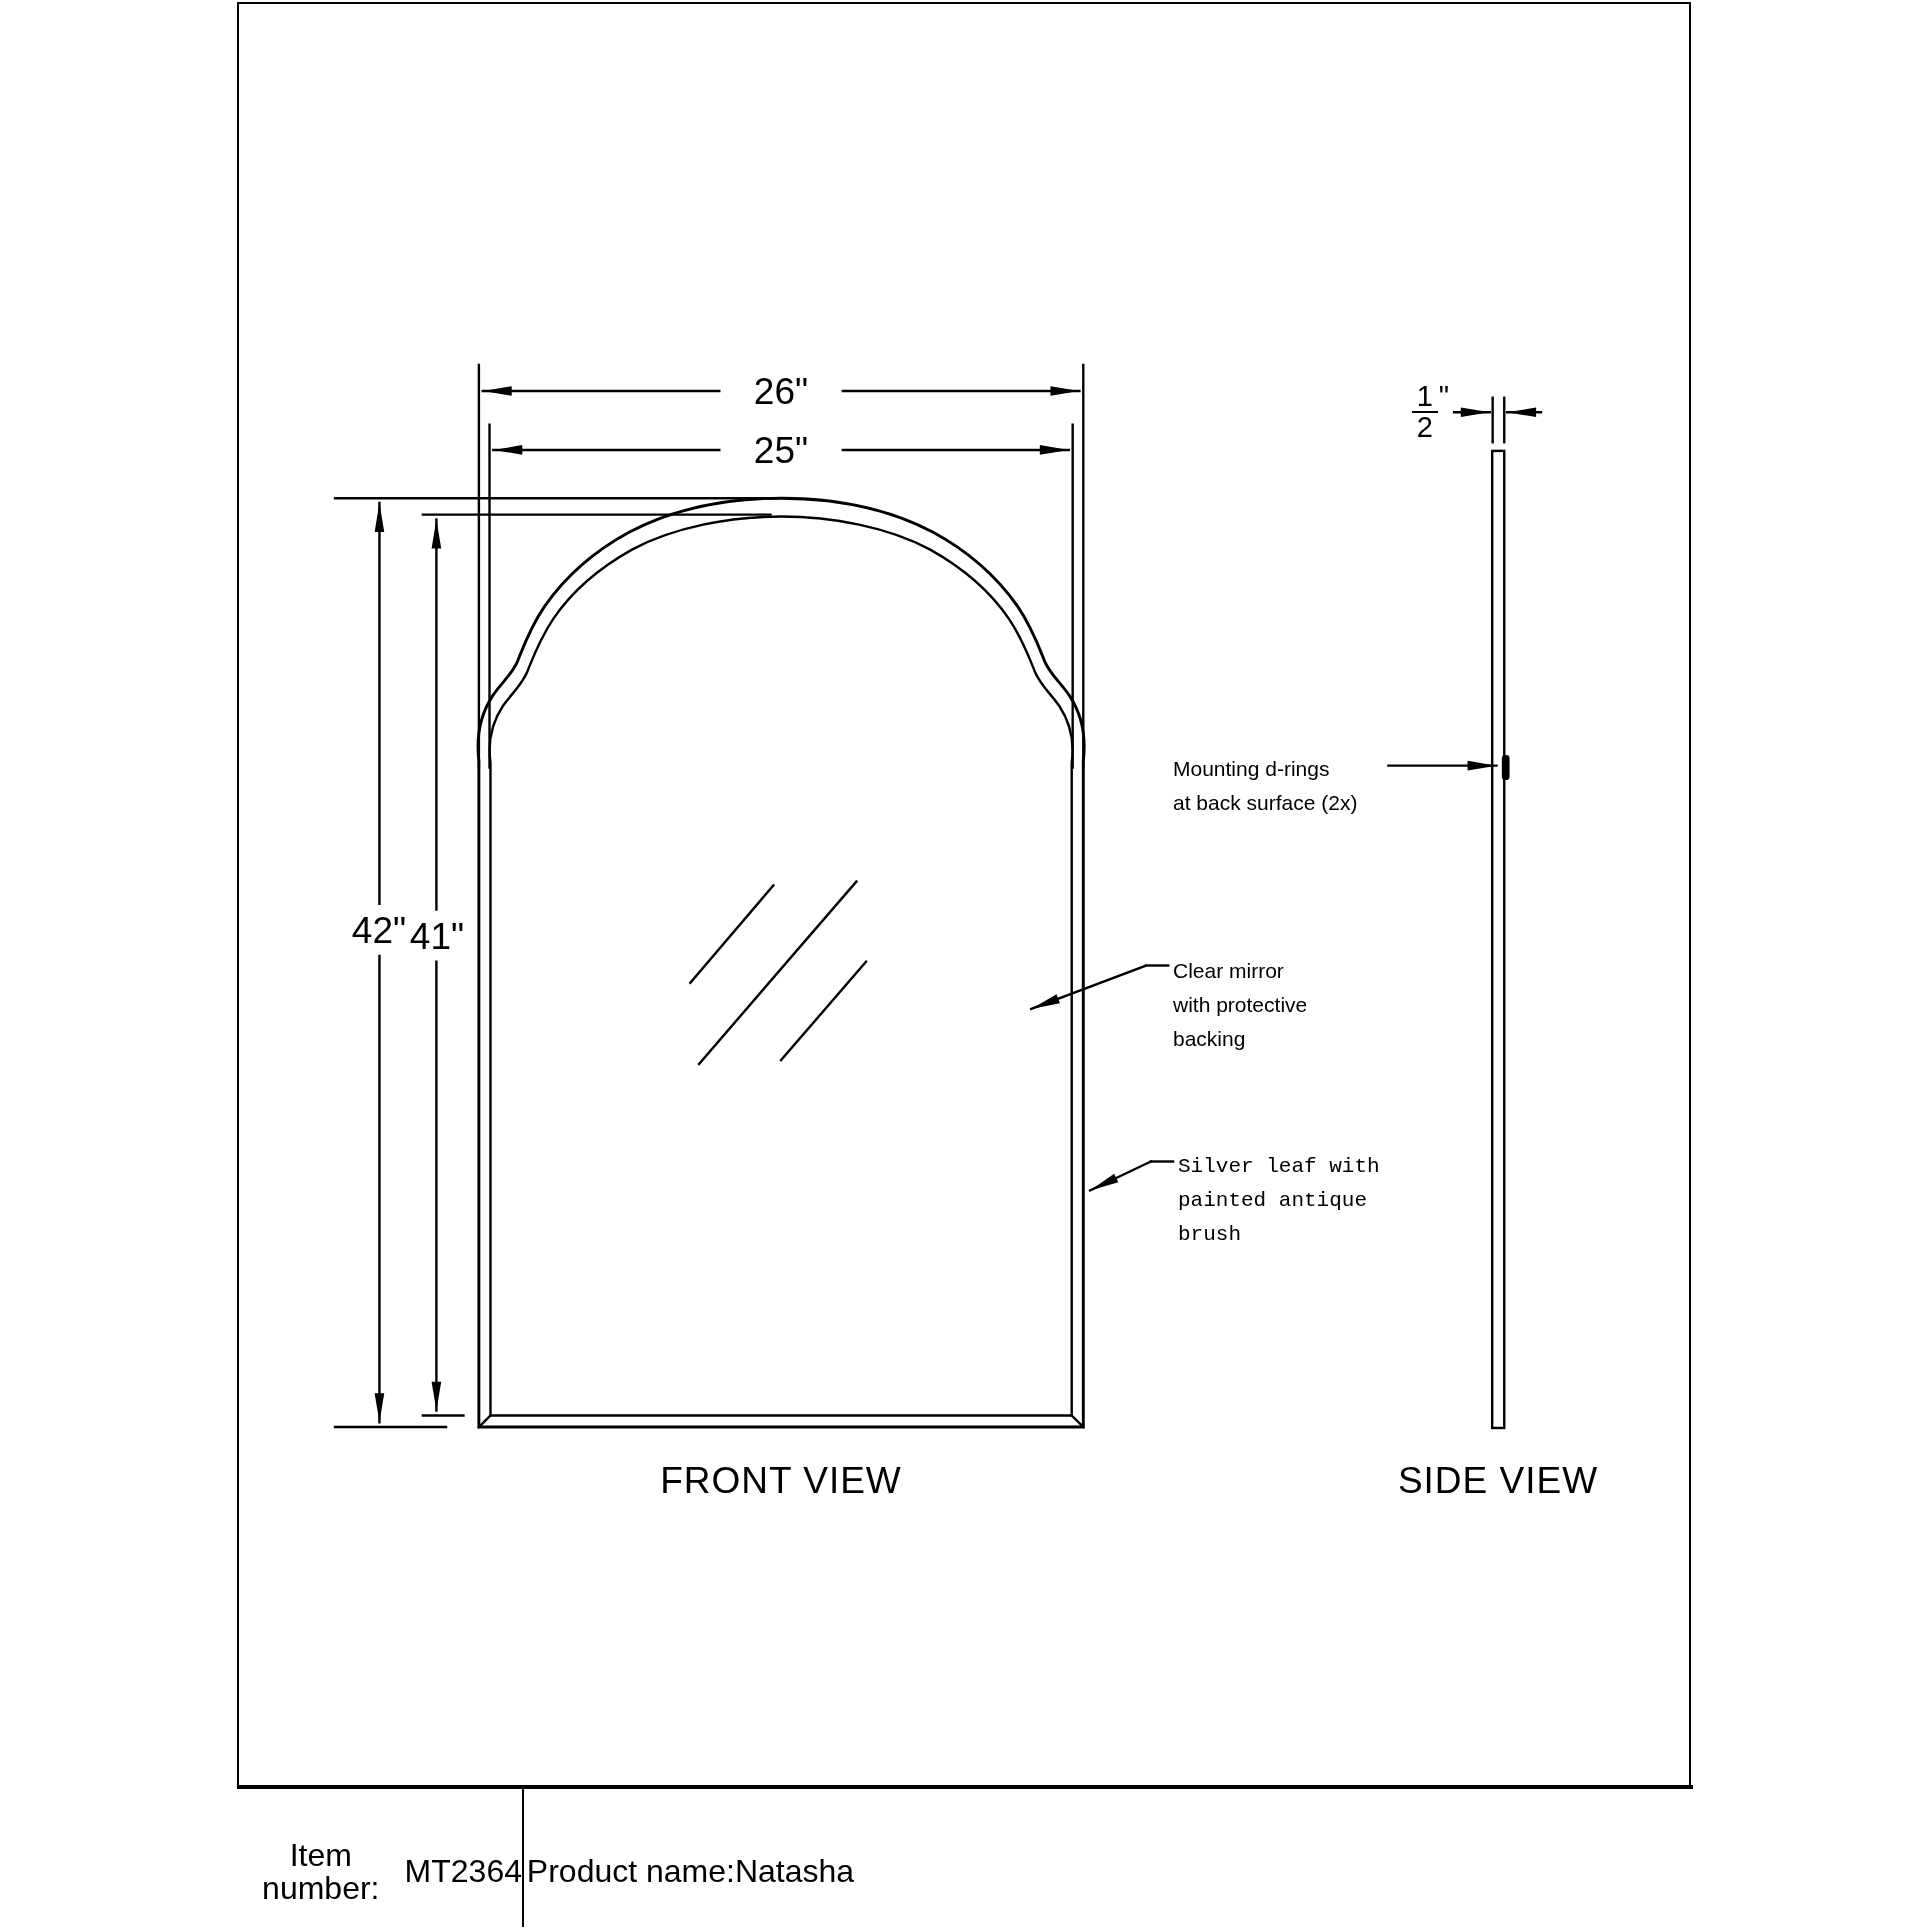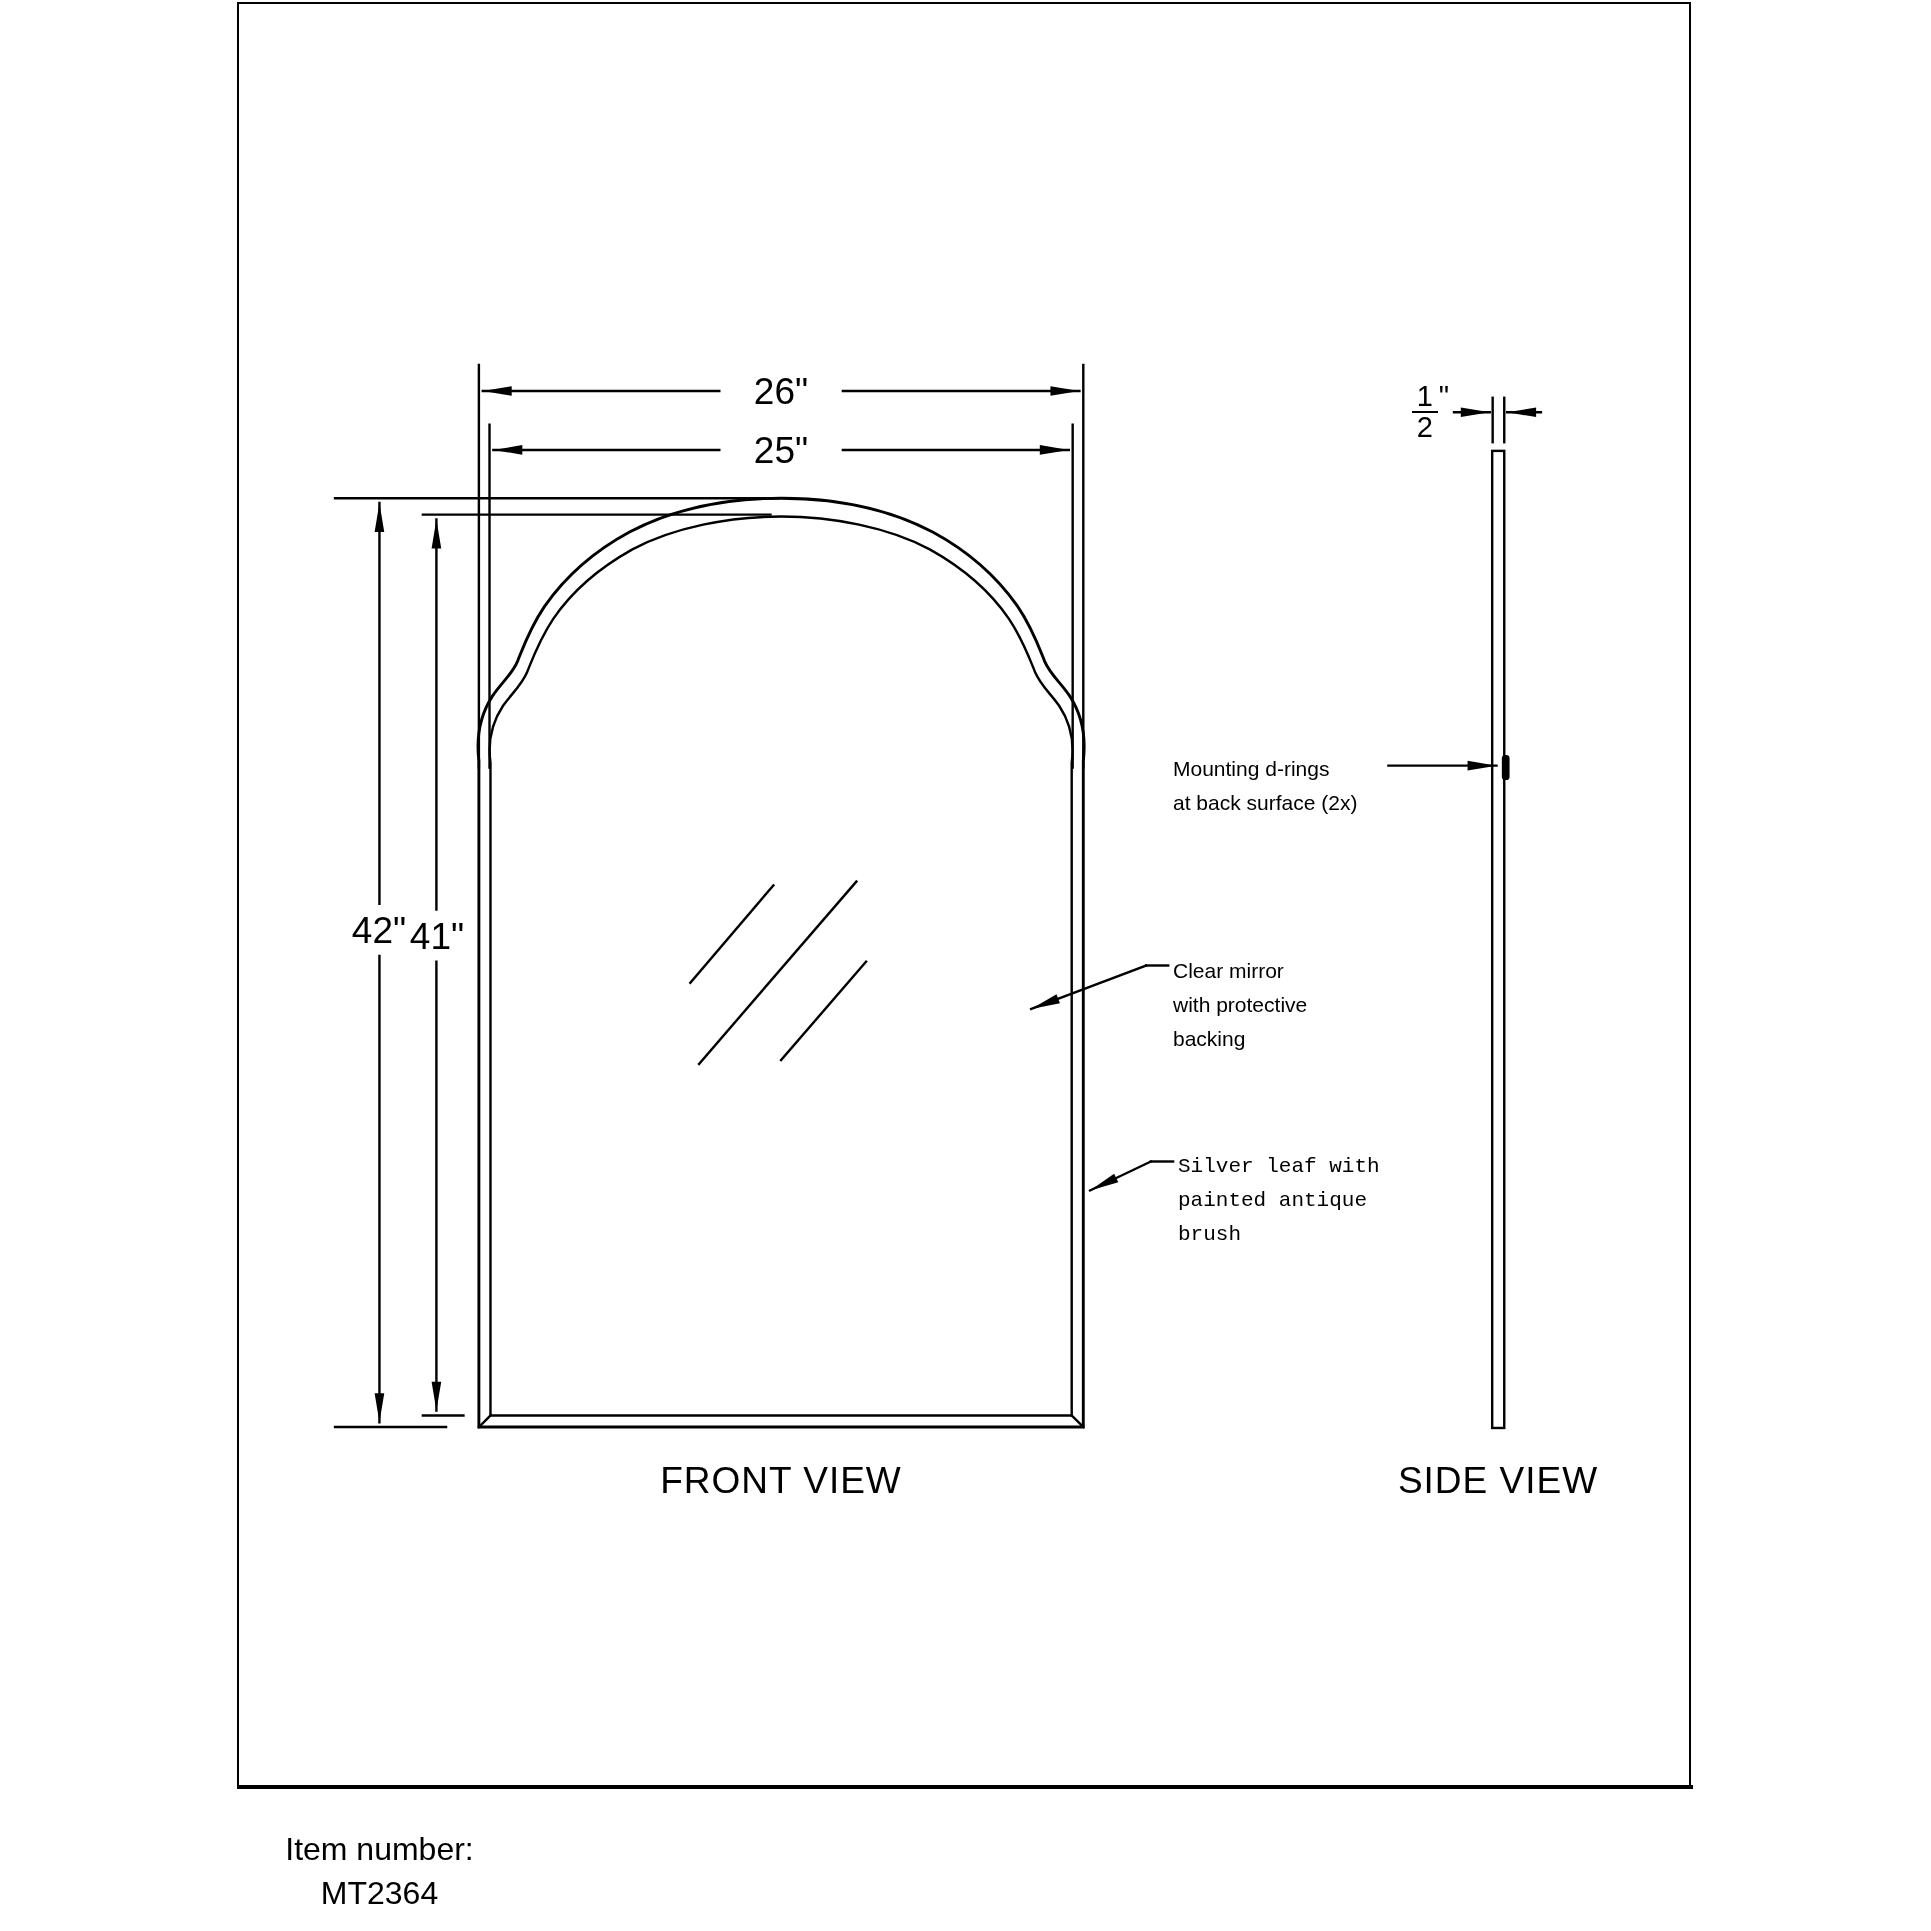--- a/index.html
+++ b/index.html
@@ -14,21 +14,21 @@
   .view-label{font-size:37px;letter-spacing:1px;transform:translateX(-50%);white-space:nowrap;line-height:1;}
   
   #depth-dim{left:1412px;top:384px;display:flex;align-items:flex-start;}
   #depth-frac{display:flex;flex-direction:column;align-items:center;font-size:29px;line-height:25px;}
   #depth-num{padding:0 4.8px 1.9px 4.8px;border-bottom:2.9px solid #000;}
   #depth-den{padding-top:1.9px;}
   #depth-quote{font-size:29px;line-height:25px;margin-left:1px;}
   
   #title-block{left:237px;top:1785px;width:1456px;height:142px;display:flex;
                border-top:4.8px solid #000;box-sizing:border-box;background:#fff;}
-  .tb-cell{display:flex;flex-direction:column;justify-content:center;align-items:center;
+  .tb-cell{display:flex;flex-direction:row;justify-content:center;align-items:center;
            box-sizing:border-box;row-gap:11.6px;padding-top:27px;font-size:32px;line-height:33px;text-align:center;}
   .tb-cell + .tb-cell{border-left:2.9px solid #000;}
   #tb-item{width:285px;}
   #tb-product{width:335px;}
   #tb-dims{width:435px;}
   #tb-brand{width:398px;justify-content:center;padding-top:17.4px;row-gap:0;}
   #brand-row{display:flex;align-items:flex-start;transform:scaleX(0.88);}
   #brand-name{font-size:60px;font-weight:900;letter-spacing:-1px;line-height:54px;}
   #brand-reg{font-size:17.4px;line-height:17.4px;margin-top:1.9px;}
   #brand-est{font-size:16.4px;letter-spacing:1.9px;margin-top:1.9px;}
@@ -156,14 +156,18 @@
 </div>
 
 <div class="abs view-label" style="left:781px;top:1462px;">FRONT VIEW</div>
 <div class="abs view-label" style="left:1498px;top:1462px;">SIDE VIEW</div>
 
 <div class="abs" id="title-block">
   <div class="tb-cell" id="tb-item">
     <div>Item number:</div>
     <div>MT2364</div>
   </div>
+  <div class="tb-cell" id="tb-product">
+    <div>Product name:</div>
+    <div>Natasha</div>
+  </div>
 </div>
 
 
 </body></html>

